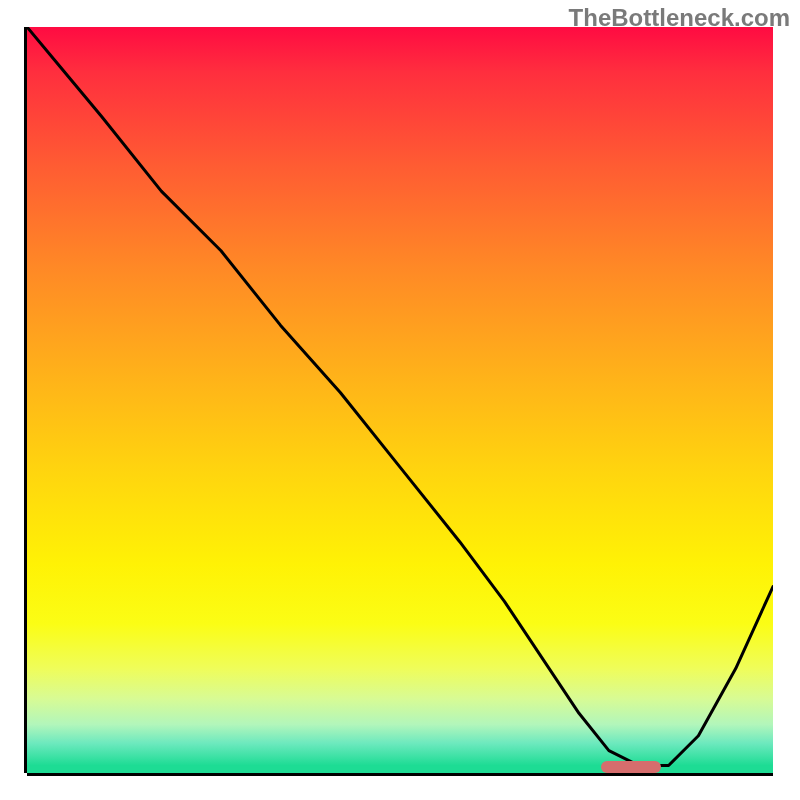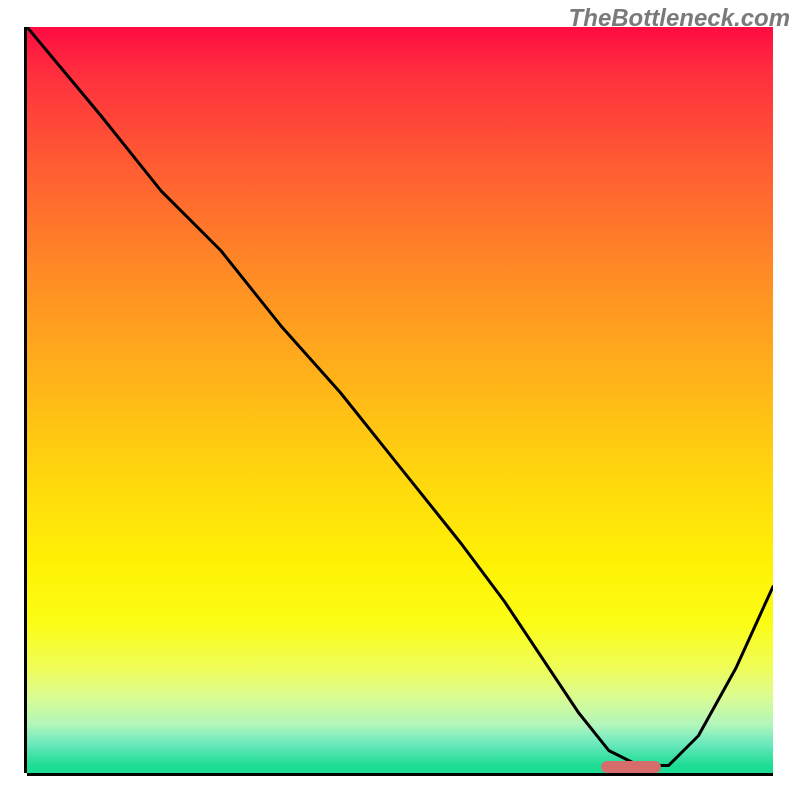--- a/index.html
+++ b/index.html
@@ -16,21 +16,20 @@
     height: 800px;
   }
   .watermark {
     position: absolute;
     top: 4px;
     right: 10px;
     font-size: 24px;
     font-weight: bold;
     color: #7a7a7a;
     z-index: 10;
-    font-style: italic;
   }
   .plot-area {
     position: absolute;
     left: 27px;
     top: 27px;
     width: 746px;
     height: 746px;
     overflow: hidden;
   }
   .gradient-bg {

